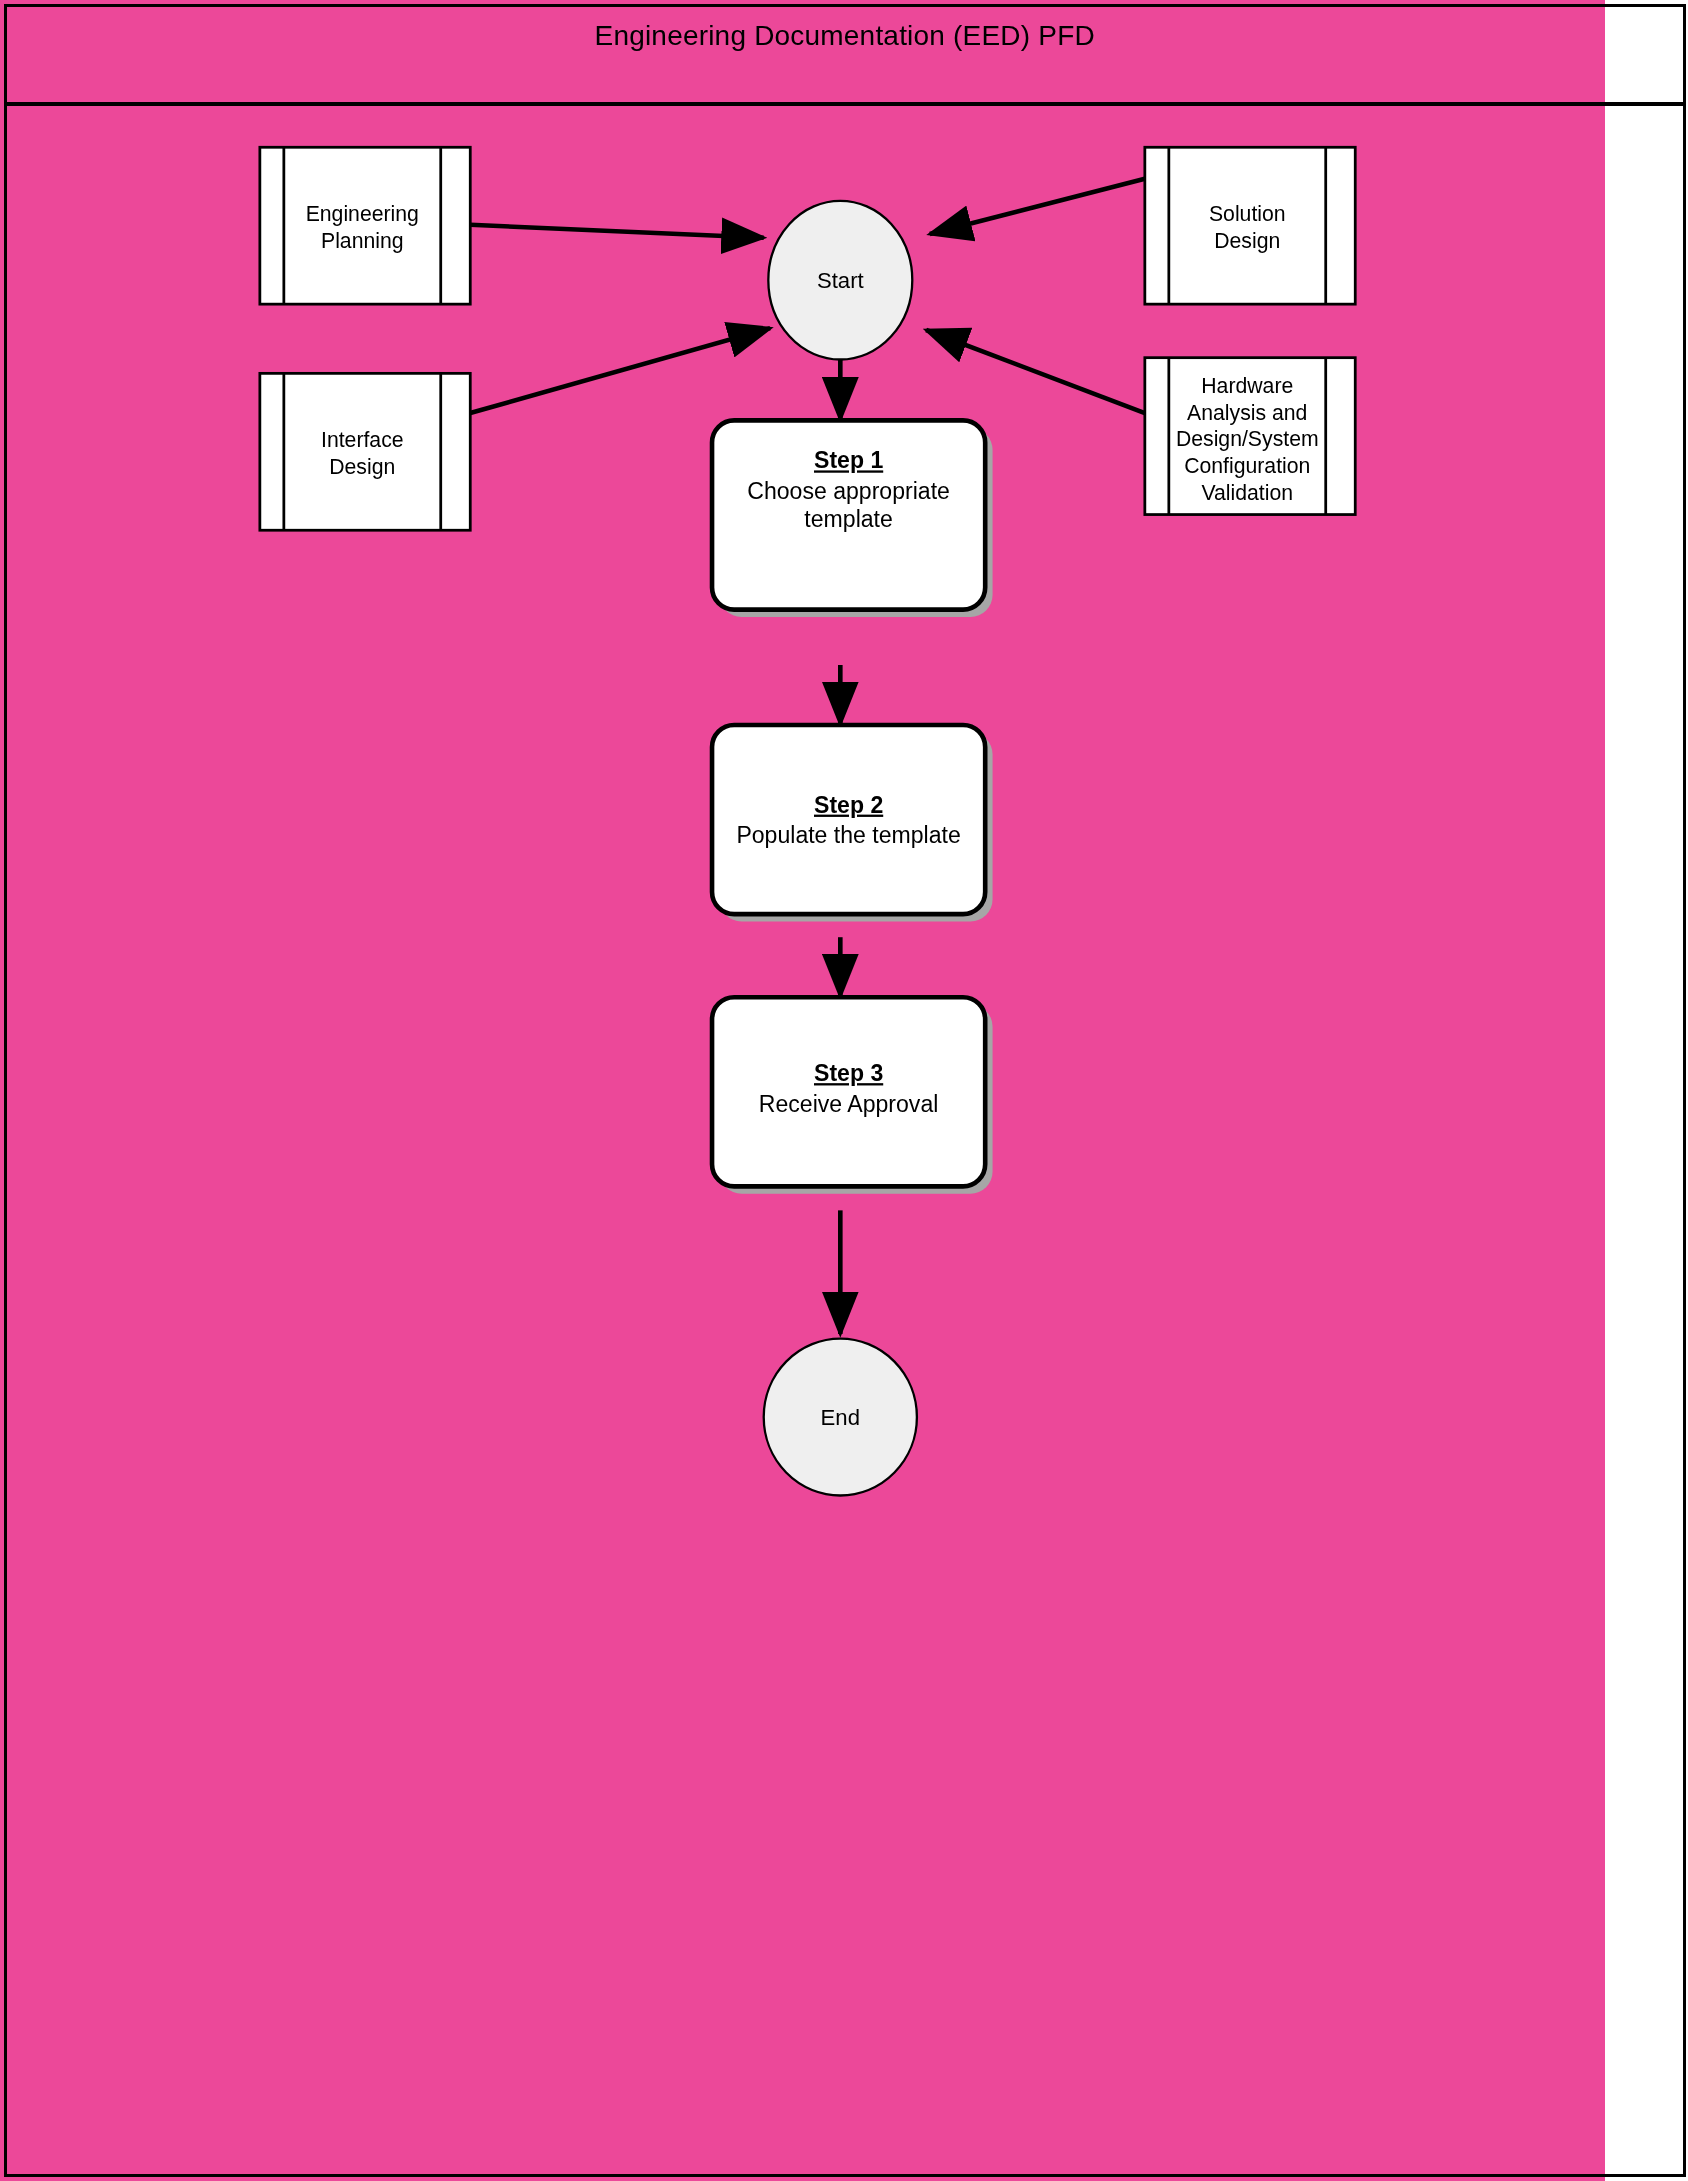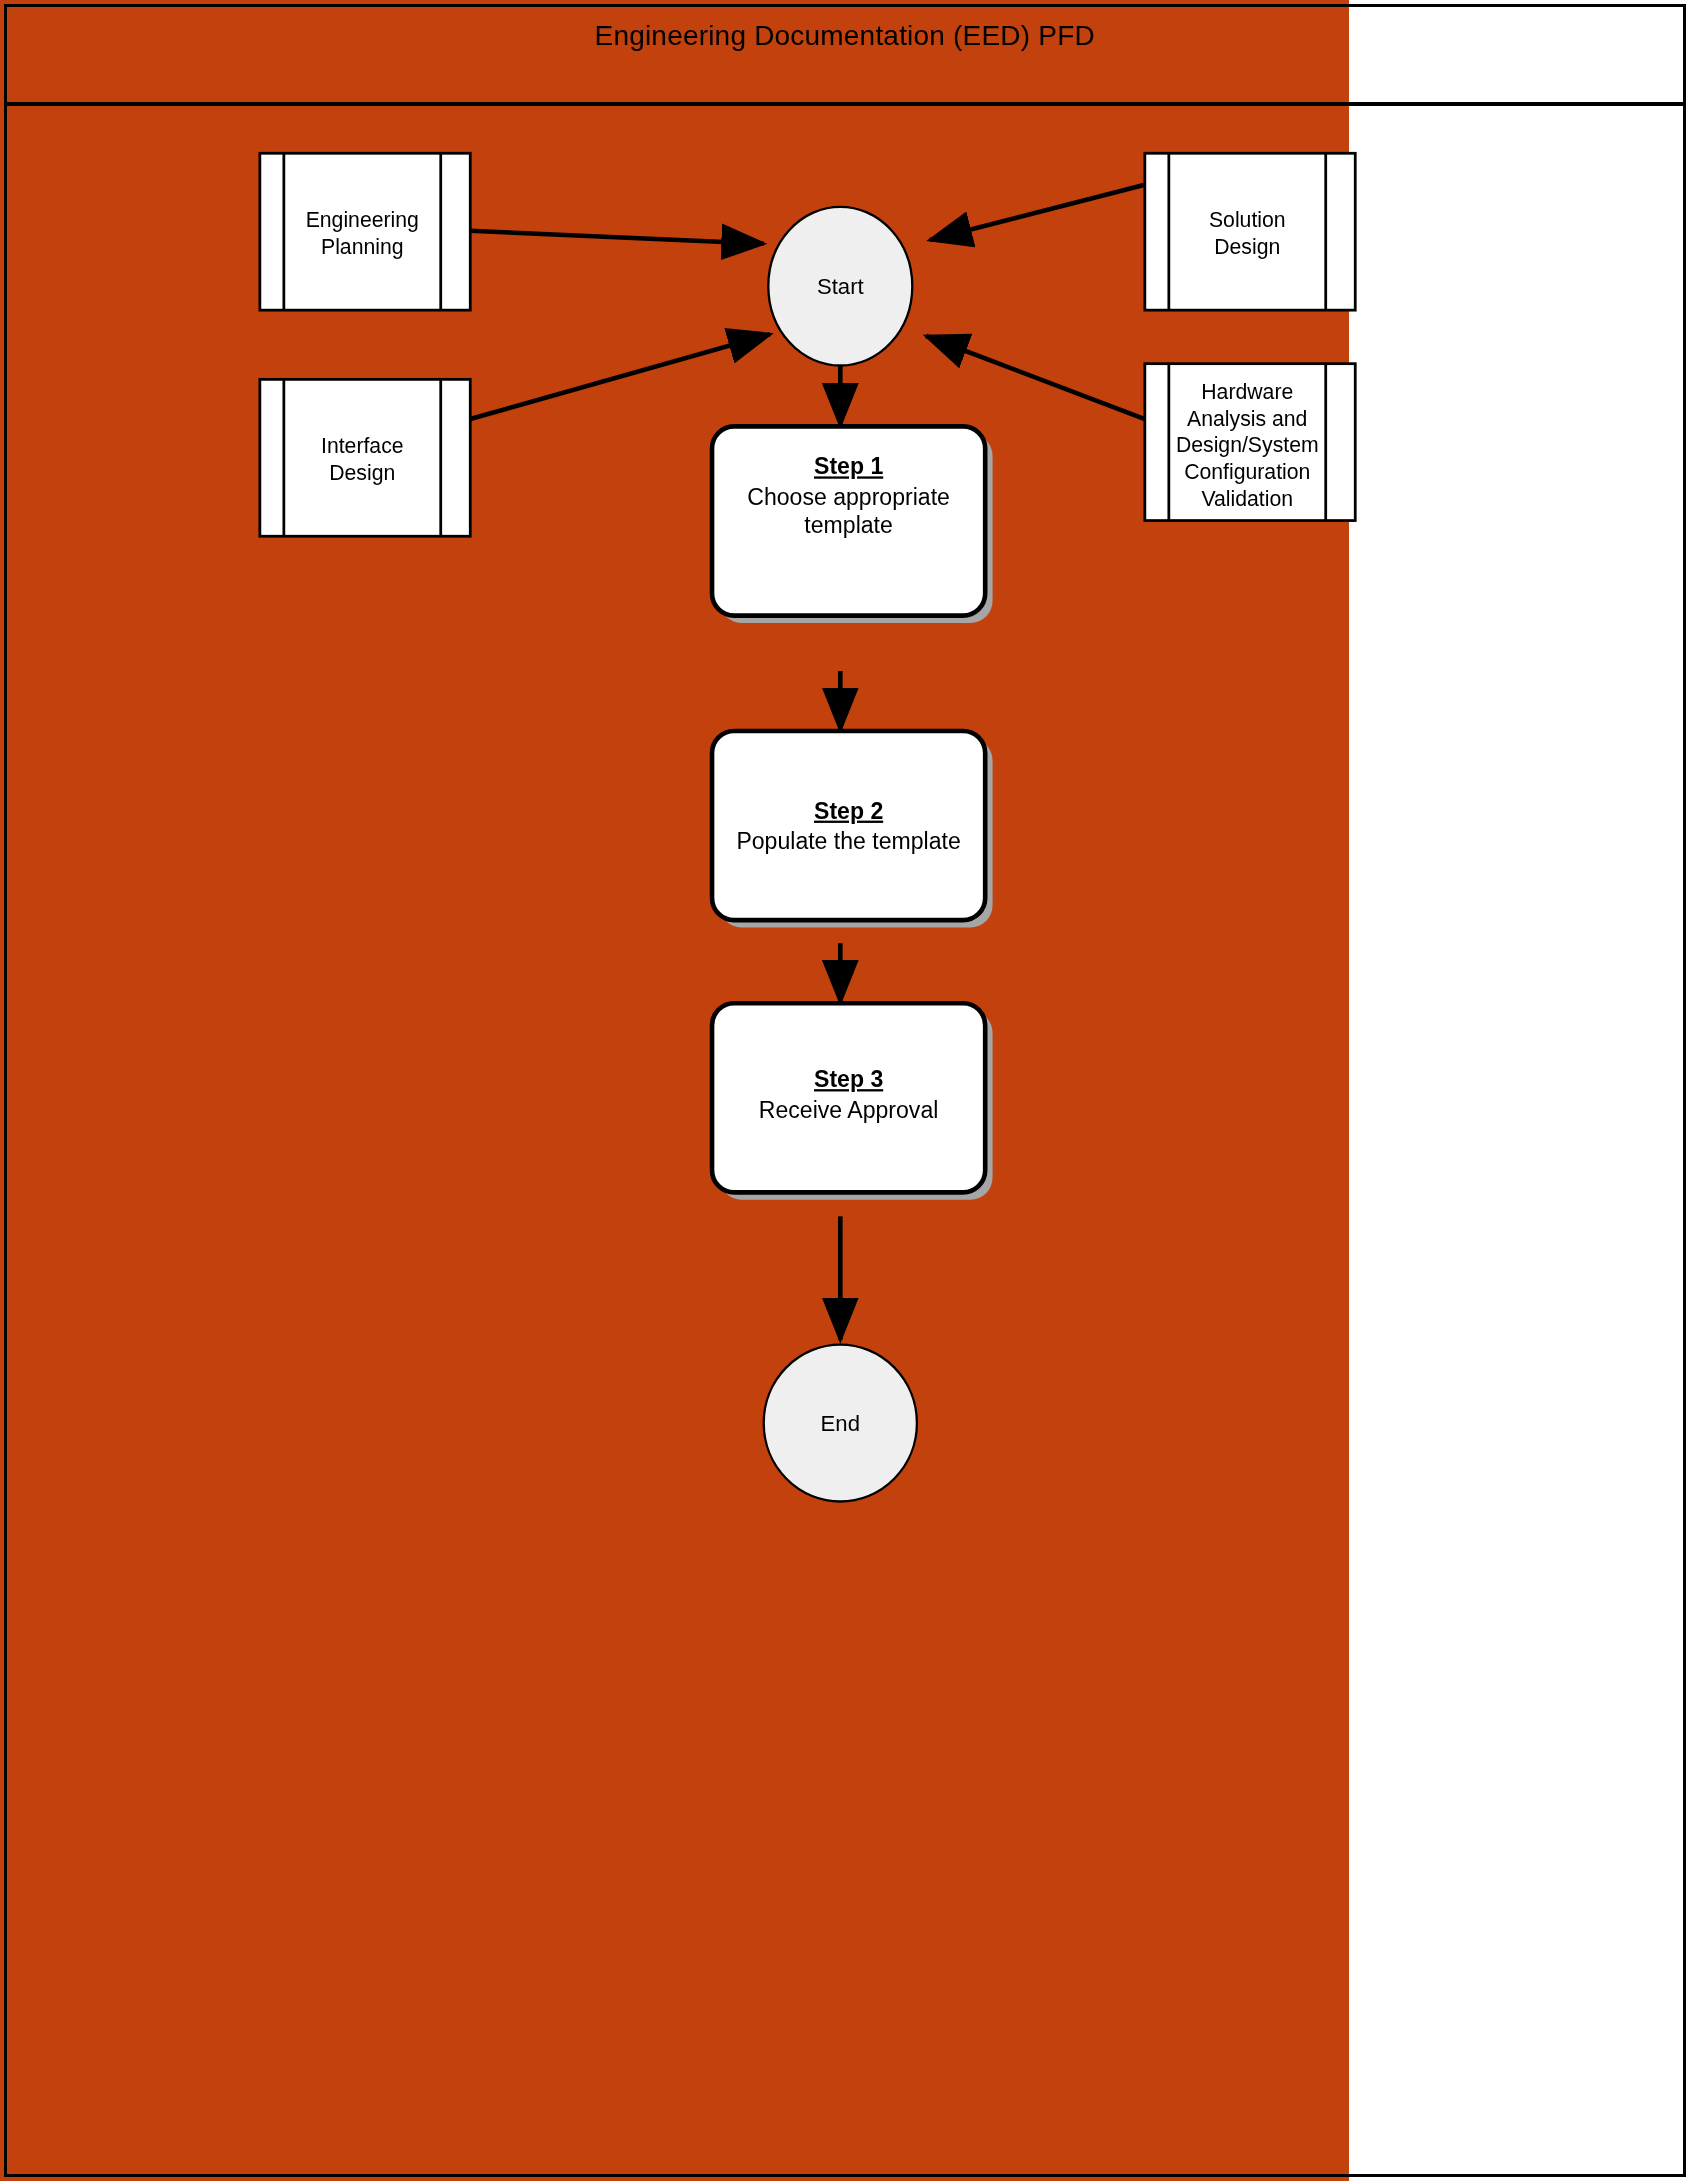--- a/index.html
+++ b/index.html
@@ -5,23 +5,23 @@
   html, body {
     margin: 0;
     padding: 0;
     background: #ffffff;
   }
   body {
     font-family: "Liberation Sans", sans-serif;
   }
   #page {
     position: relative;
-    width: 1349px;
+    width: 1605px;
     height: 2182px;
-    background: #c2410c;
+    background: #ec4899;
     box-sizing: border-box;
   }
   .outer-frame {
     position: absolute;
     left: 3.7px;
     top: 3.7px;
     width: 1682px;
     height: 2173px;
     border: 3.7px solid #000000;
     box-sizing: border-box;
@@ -42,21 +42,21 @@
   .title-text {
     font-family: "Liberation Sans", sans-serif;
     font-size: 28px;
     color: #000000;
     letter-spacing: 0.2px;
     white-space: nowrap;
   }
   .canvas {
     position: absolute;
     left: 7.4px;
-    top: 105px;
+    top: 99px;
     width: 1674px;
     height: 2064px;
     overflow: hidden;
   }
   svg.flow {
     position: absolute;
     left: 0;
     top: 0;
     width: 1674px;
     height: 2064px;

